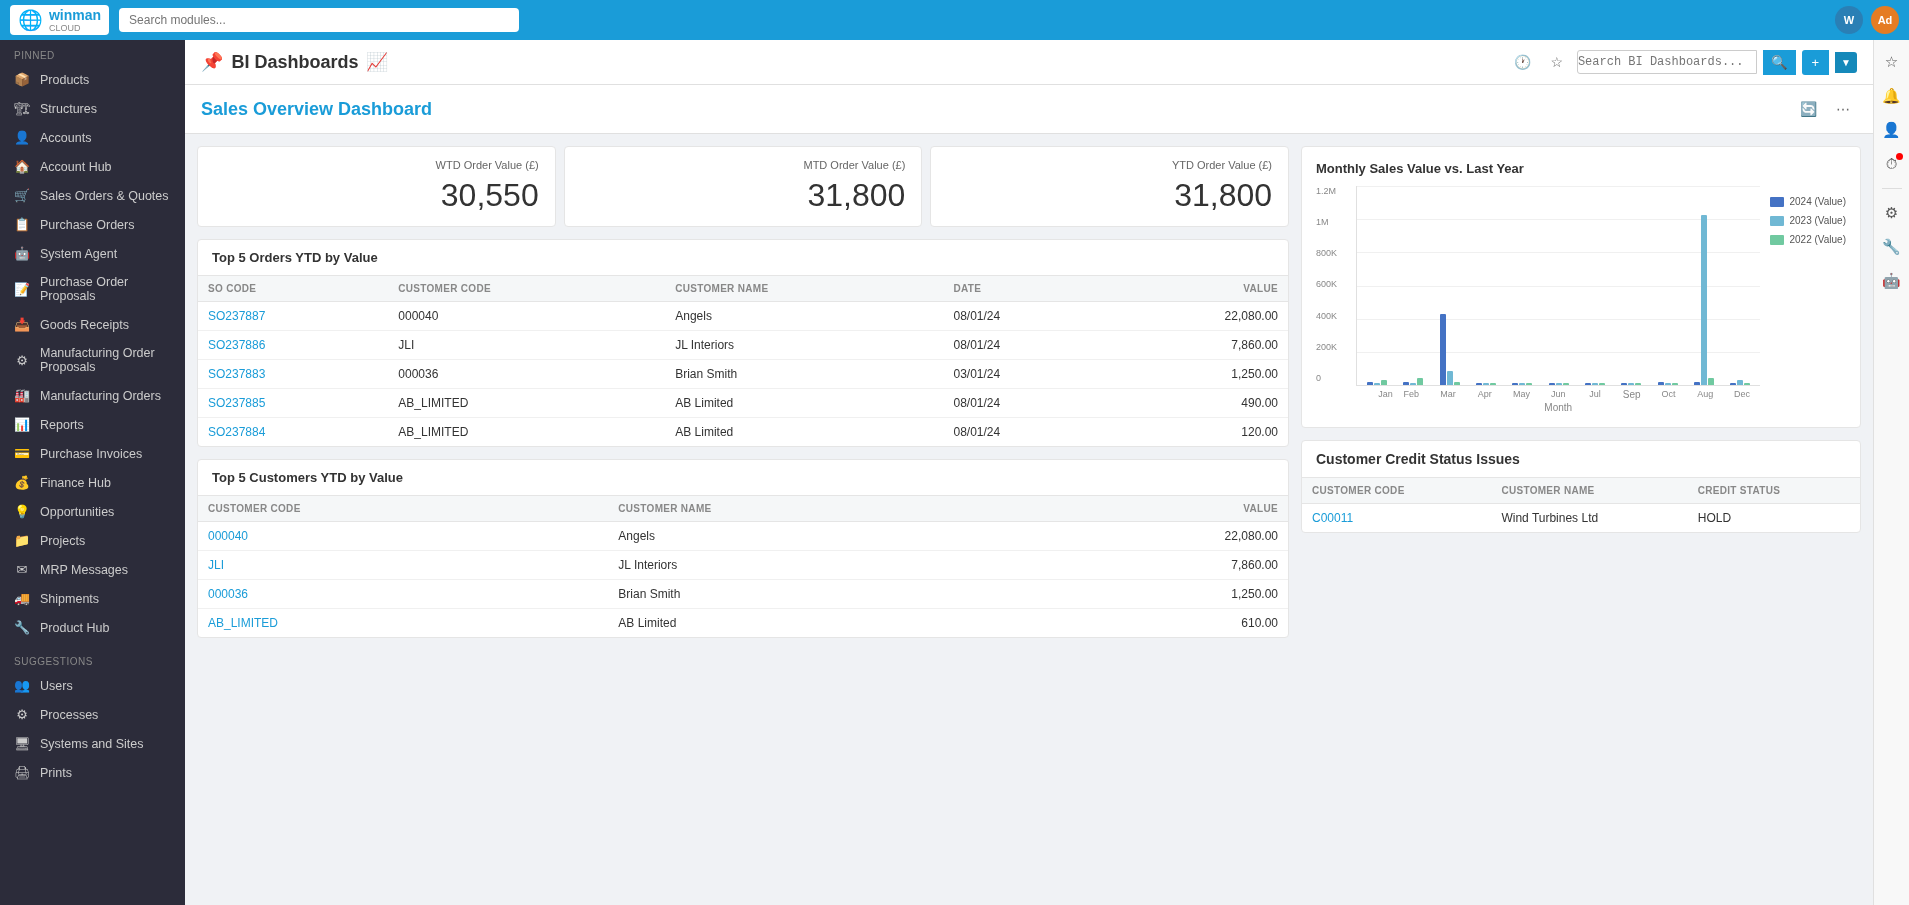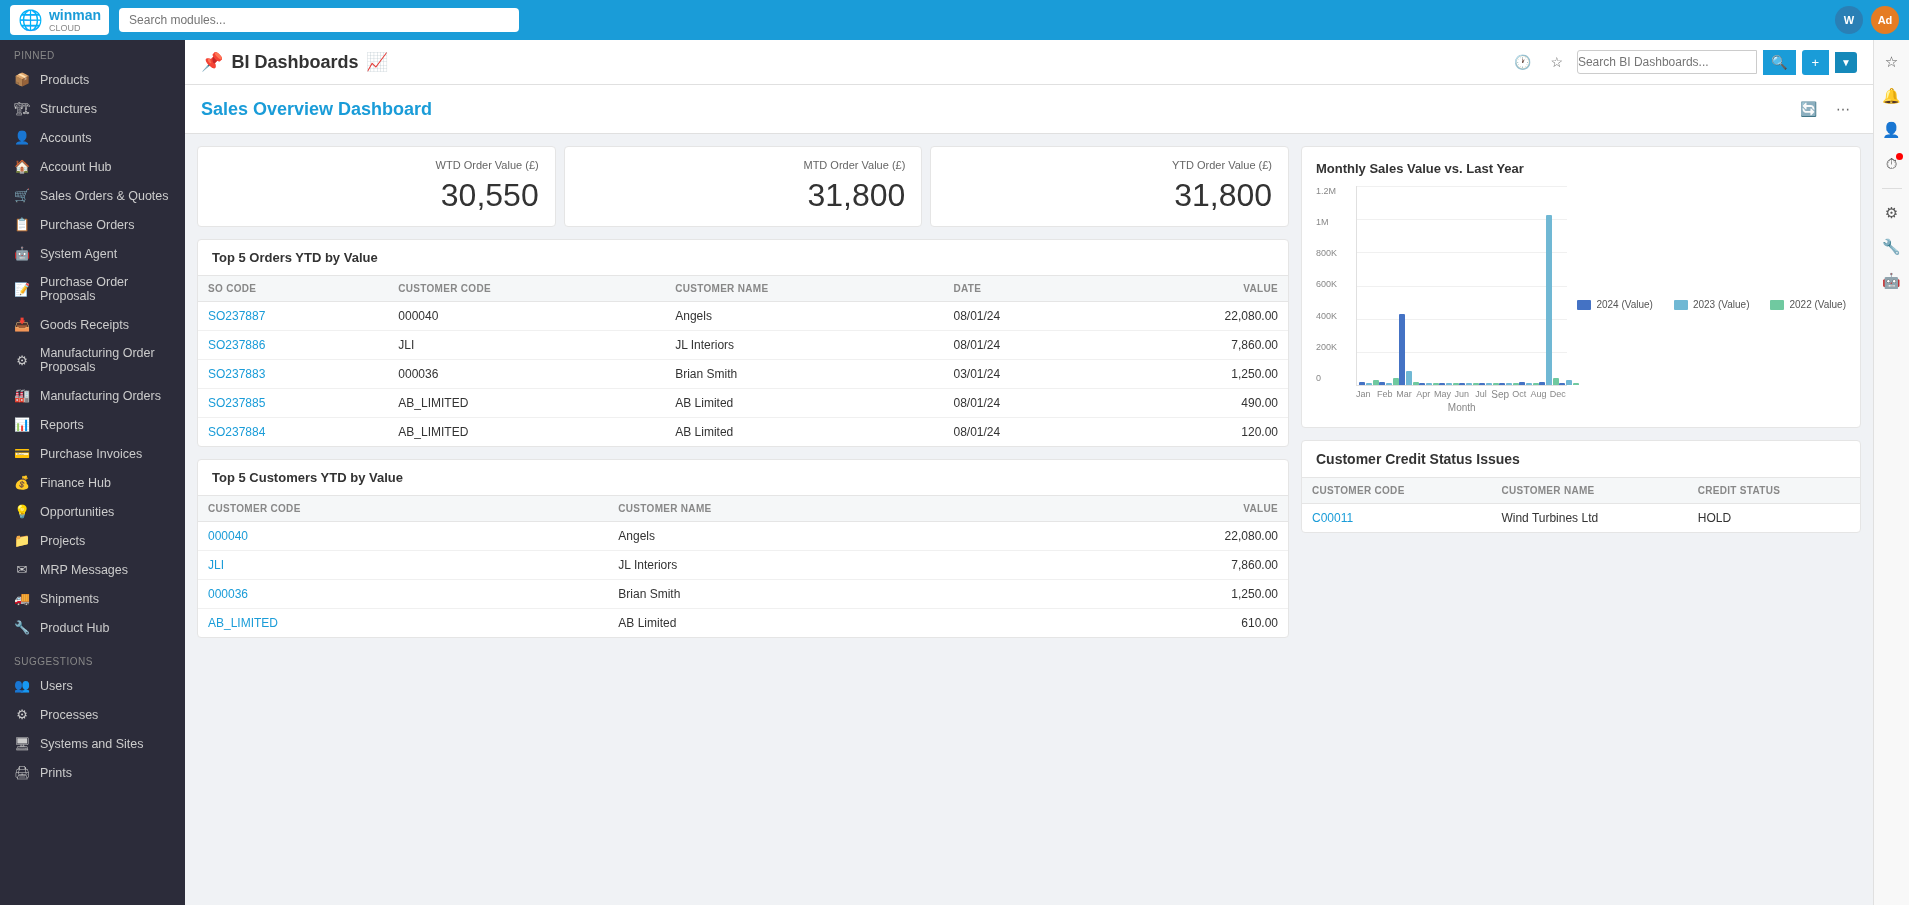--- a/index.html
+++ b/index.html
@@ -101,20 +101,21 @@
     .page-header-actions { margin-left: auto; display: flex; align-items: center; gap: 6px; }
     .btn-icon {
       width: 28px; height: 28px; border: none; background: none;
       cursor: pointer; color: #666; display: flex; align-items: center;
       justify-content: center; border-radius: 3px; font-size: 14px;
     }
     .search-bi {
       border: 1px solid #ccc; border-radius: 3px 0 0 3px;
       padding: 4px 0; font-size: 12px; width: 180px;
       outline: none;
+      font-family: Liberation Mono, monospace;
     }
     .btn-search {
       background: #1a9cd8; color: #fff; border: none;
       padding: 5px 8px; cursor: pointer; border-radius: 0;
     }
     .btn-add {
       background: #1a9cd8; color: #fff; border: none;
       padding: 5px 10px; cursor: pointer; border-radius: 3px 0 0 3px;
       font-size: 13px;
     }
@@ -519,37 +520,37 @@
                     </div>
                     <div style="flex: 1 1 0%; display: flex; align-items: flex-end; justify-content: center; gap: 1px;">
                       <div style="width: 6px; height: 1.7px; background: rgb(68, 114, 196); border-radius: 1px 1px 0px 0px; min-height: 1px;"></div>
                       <div style="width: 6px; height: 5.1px; background: rgb(112, 184, 212); border-radius: 1px 1px 0px 0px; min-height: 1px;"></div>
                       <div style="width: 6px; height: 1.7px; background: rgb(112, 201, 160); border-radius: 1px 1px 0px 0px; min-height: 1px;"></div>
                     </div>
                   </div>
               </div>
 
               <div id="xaxis-labels" style="margin-left:40px; display:flex; margin-top:3px;">
-                  <div style="flex: 1 1 0%; text-align: left; font-size: 9px; color: rgb(136, 136, 136);">Jan</div>
+                  <div style="flex: 1 1 0%; text-align: right; font-size: 9px; color: rgb(136, 136, 136);">Jan</div>
                   <div style="flex: 1 1 0%; text-align: center; font-size: 9px; color: rgb(136, 136, 136);">Feb</div>
                   <div style="flex: 1 1 0%; text-align: center; font-size: 9px; color: rgb(136, 136, 136);">Mar</div>
                   <div style="flex: 1 1 0%; text-align: center; font-size: 9px; color: rgb(136, 136, 136);">Apr</div>
                   <div style="flex: 1 1 0%; text-align: center; font-size: 9px; color: rgb(136, 136, 136);">May</div>
                   <div style="flex: 1 1 0%; text-align: center; font-size: 9px; color: rgb(136, 136, 136);">Jun</div>
                   <div style="flex: 1 1 0%; text-align: center; font-size: 9px; color: rgb(136, 136, 136);">Jul</div>
                   <div style="flex: 1 1 0%; text-align: center; font-size: 10px; color: rgb(136, 136, 136);">Sep</div>
                   <div style="flex: 1 1 0%; text-align: center; font-size: 9px; color: rgb(136, 136, 136);">Oct</div>
                   <div style="flex: 1 1 0%; text-align: center; font-size: 9px; color: rgb(136, 136, 136);">Aug</div>
                   <div style="flex: 1 1 0%; text-align: center; font-size: 9px; color: rgb(136, 136, 136);">Dec</div>
                 </div>
 
               <div style="text-align:center; font-size:10px; color:#888; margin-top:2px; margin-left:40px;">Month</div>
             </div>
 
-            <div style="display:flex;flex-direction:row;justify-content:flex-start;padding-top:10px;gap:21px;">
+            <div style="display:flex;flex-direction:column;justify-content:flex-start;padding-top:10px;gap:8px;">
               <div style="display:flex;align-items:center;gap:5px;font-size:10px;color:#555;">
                 <div style="width:14px;height:10px;background:#4472c4;border-radius:1px;"></div>
                 <span>2024 (Value)</span>
               </div>
               <div style="display:flex;align-items:center;gap:5px;font-size:10px;color:#555;">
                 <div style="width:14px;height:10px;background:#70b8d4;border-radius:1px;"></div>
                 <span>2023 (Value)</span>
               </div>
               <div style="display:flex;align-items:center;gap:5px;font-size:10px;color:#555;">
                 <div style="width:14px;height:10px;background:#70c9a0;border-radius:1px;"></div>

